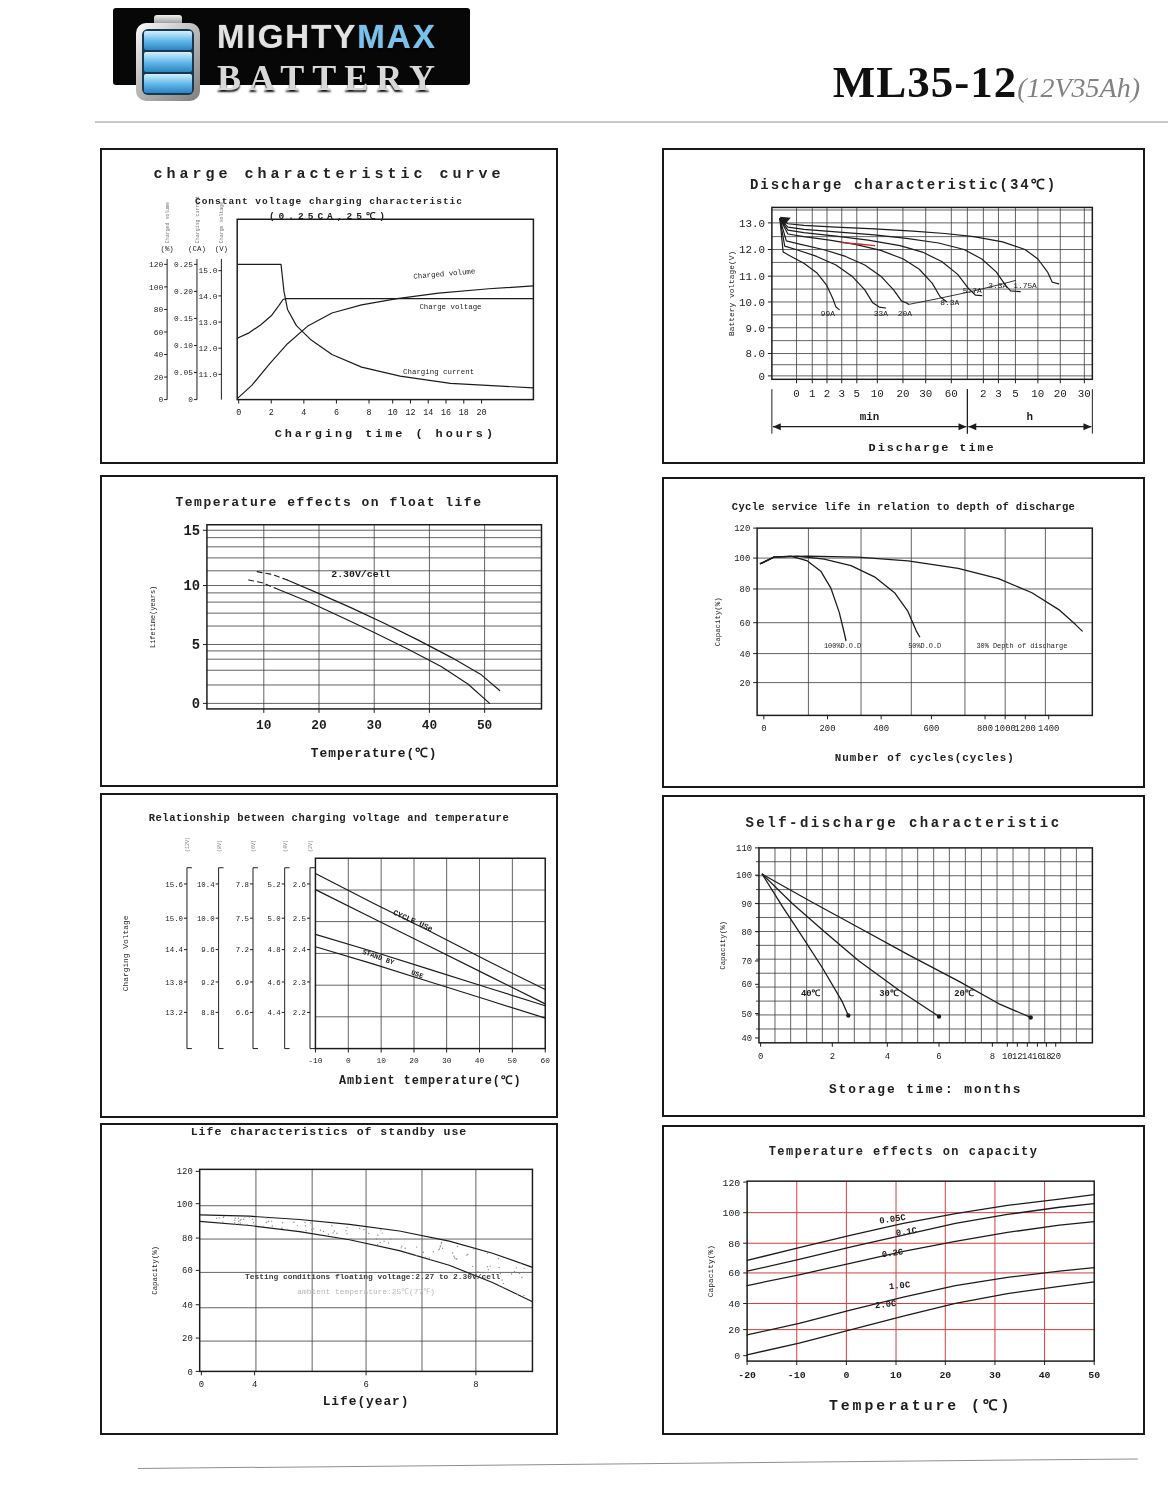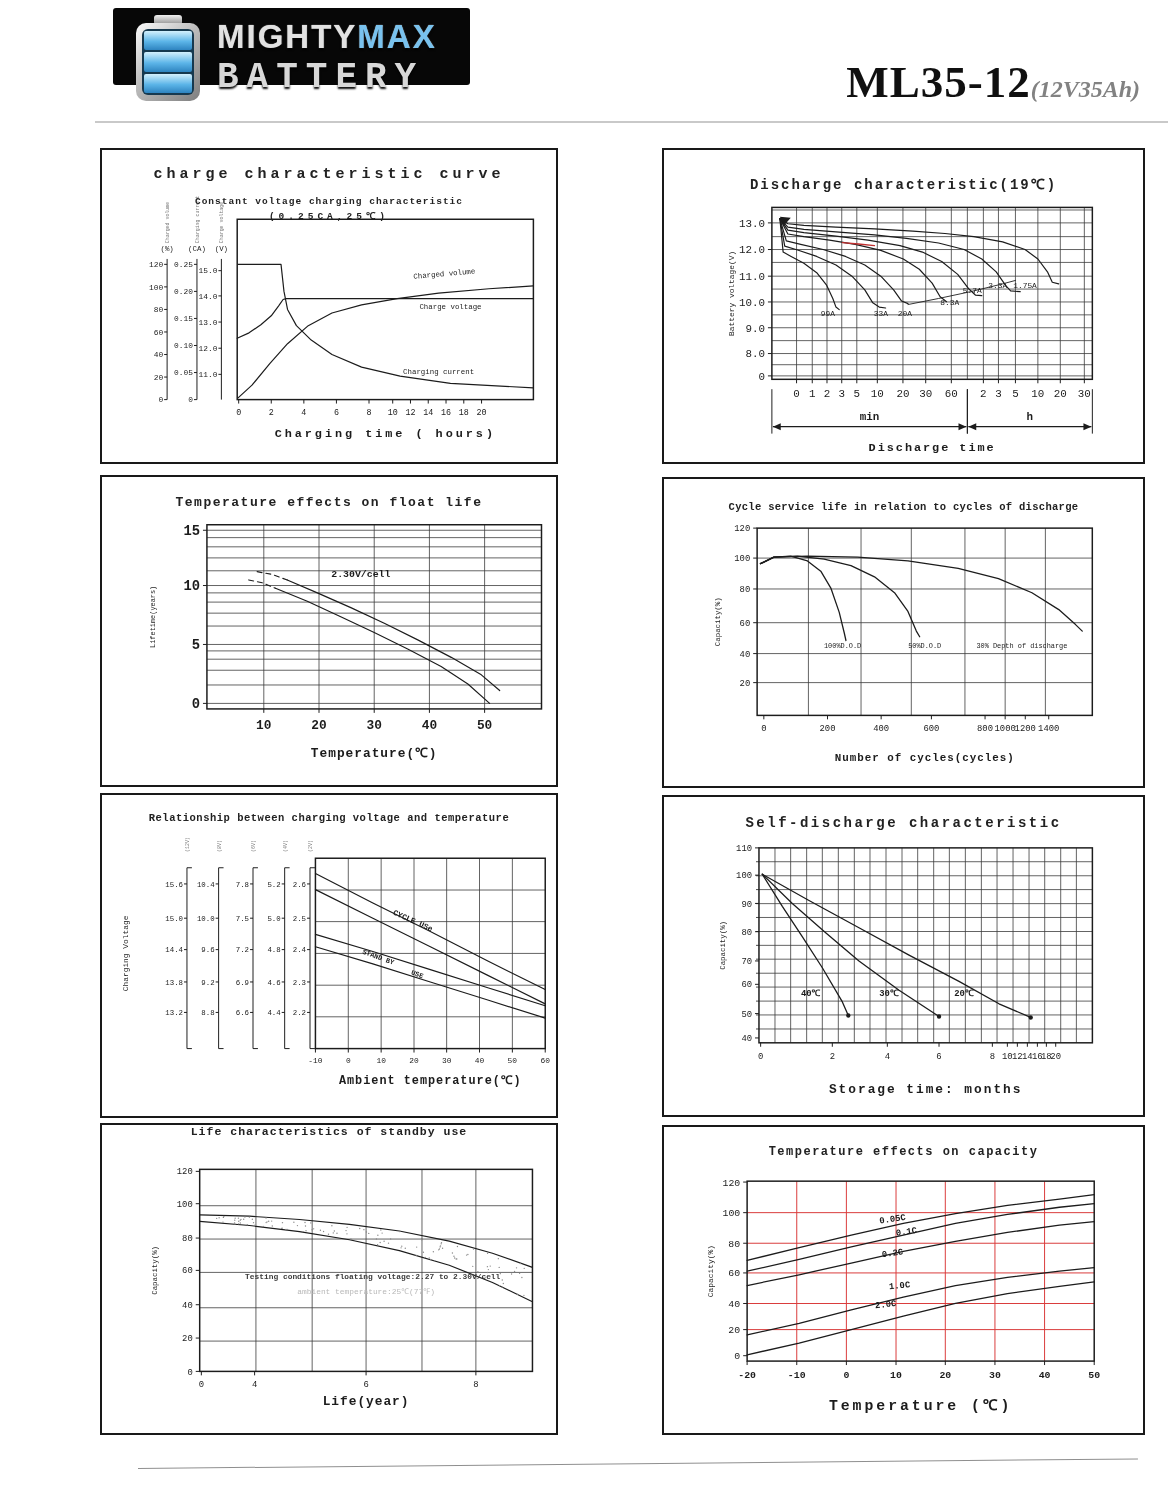--- a/index.html
+++ b/index.html
@@ -12,26 +12,26 @@
            background:linear-gradient(#f0f0f0,#8d8d8d);}
   .bat-body{position:absolute;top:8px;left:1px;width:64px;height:78px;border-radius:10px;
             background:linear-gradient(135deg,#fbfbfb 0%,#bdbdbd 45%,#7e7e7e 100%);}
   .bat-inner{position:absolute;left:6px;top:6px;right:6px;bottom:6px;border-radius:6px;background:#16394f;
              padding:2px;box-sizing:border-box;display:flex;flex-direction:column;gap:2px;}
   .seg{flex:1;border-radius:2px;background:linear-gradient(180deg,#d3f0fd 0%,#5cb5e8 55%,#2e84c0 100%);}
   .logo-text{position:absolute;left:104px;top:10px;white-space:nowrap;}
   .l1{font-family:"Liberation Sans",sans-serif;font-weight:bold;font-size:33px;letter-spacing:2px;
       color:#e2e2e2;text-shadow:0 2px 2px rgba(0,0,0,.95),0 0 1px #ffffff;}
   .l1 .max{color:#79c2ee;}
-  .l2{font-family:Liberation Mono, monospace;font-weight:bold;font-size:36px;letter-spacing:8px;
+  .l2{font-family:Liberation Serif, serif;font-weight:bold;font-size:36px;letter-spacing:8px;
       color:#d8d8d8;text-shadow:0 2px 2px rgba(0,0,0,.95);margin-top:1px;}
   .header-rule{position:absolute;left:95px;right:0;top:121px;height:2px;background:#c9c9c9;}
   .model{position:absolute;right:28px;top:56px;font-family:"Liberation Serif",serif;white-space:nowrap;}
   .model-code{font-size:45px;font-weight:bold;color:#101010;letter-spacing:1px;}
-  .model-sub{font-size:24px;font-style:italic;font-weight:bold;color:#828282;}
+  .model-sub{font-size:28px;font-style:italic;font-weight:normal;color:#828282;}
   
   .panel{position:absolute;border:2px solid #191919;background:#fff;box-sizing:border-box;}
   .cv{position:absolute;left:0;top:0;width:100%;height:100%;}
   .ct,.cs{position:absolute;left:0;right:0;text-align:center;font-weight:bold;color:#222;
           font-family:"Liberation Mono","DejaVu Sans Mono",monospace;white-space:nowrap;}
   .cs{font-size:9.5px;}
   .bottom-rule{position:absolute;left:138px;top:1468px;width:1000px;height:1px;background:#8f8f8f;
                transform:rotate(-0.55deg);transform-origin:left center;}
 </style>
 </head>
@@ -245,21 +245,21 @@
         <line x1="306.18336" y1="242.26" x2="306.18336" y2="287.26" stroke="#1c1c1c" stroke-width="1"></line>
         <line x1="432.76800000000003" y1="242.26" x2="432.76800000000003" y2="287.26" stroke="#1c1c1c" stroke-width="1"></line>
         <line x1="307.18336" y1="280.26" x2="431.76800000000003" y2="280.26" stroke="#1c1c1c" stroke-width="1.2"></line>
         <polygon points="307.18336,280.26 315.18336,276.76 315.18336,283.76" fill="#1c1c1c"></polygon>
         <polygon points="431.76800000000003,280.26 423.76800000000003,276.76 423.76800000000003,283.76" fill="#1c1c1c"></polygon>
         <text x="369.47568" y="273.26" font-size="11" fill="#1c1c1c" text-anchor="middle" font-family="Liberation Mono, DejaVu Sans Mono, monospace" font-weight="bold">h</text>
         <polygon points="116.30640000000001,67.72038 127.30640000000001,68.72038 120.30640000000001,76.72038" fill="#1c1c1c"></polygon>
         <text x="270.48" y="304.94" font-size="12" fill="#1c1c1c" text-anchor="middle" font-family="Liberation Mono, DejaVu Sans Mono, monospace" font-weight="bold" letter-spacing="2">Discharge time</text>
         <text x="70.035" y="145.202" font-size="8" fill="#1c1c1c" text-anchor="middle" font-family="Liberation Mono, DejaVu Sans Mono, monospace" transform="rotate(-90 70.035 145.202)">Battery voltage(V)</text>
       </svg>
-    <div class="ct" style="top:24px;font-size:14px;letter-spacing:2px">Discharge  characteristic(19℃)</div>
+    <div class="ct" style="top:24px;font-size:14px;letter-spacing:2px">Discharge  characteristic(34℃)</div>
   </section>
 
   <section class="panel" style="left:100px;top:475px;width:458px;height:312px">
     <svg class="cv" id="cv2" viewBox="0 0 458 312">
         <line x1="162.9564" y1="48.36" x2="162.9564" y2="234.936" stroke="#3a3a3a" stroke-width="0.8"></line>
         <line x1="218.8782" y1="48.36" x2="218.8782" y2="234.936" stroke="#3a3a3a" stroke-width="0.8"></line>
         <line x1="274.79999999999995" y1="48.36" x2="274.79999999999995" y2="234.936" stroke="#3a3a3a" stroke-width="0.8"></line>
         <line x1="330.72180000000003" y1="48.36" x2="330.72180000000003" y2="234.936" stroke="#3a3a3a" stroke-width="0.8"></line>
         <line x1="386.6436" y1="48.36" x2="386.6436" y2="234.936" stroke="#3a3a3a" stroke-width="0.8"></line>
         <line x1="105.34" y1="229.33872" x2="444.26" y2="229.33872" stroke="#3a3a3a" stroke-width="0.8"></line>
@@ -352,21 +352,21 @@
         <text x="388.62663000000003" y="255.47" font-size="9" fill="#1c1c1c" text-anchor="middle" font-family="Liberation Mono, DejaVu Sans Mono, monospace">1400</text>
         <polyline points="96.6,85.8 110.2,79.2 127.2,78.2 144.2,83.0 157.7,93.4 167.9,110.5 176.4,135.1 181.5,156.0 183.2,163.6" fill="none" stroke="#1c1c1c" stroke-width="1.3" stroke-linejoin="round" stroke-linecap="round"></polyline>
         <polyline points="96.6,85.8 110.2,79.2 134.0,78.2 161.1,81.1 188.3,87.7 212.1,99.1 232.4,115.2 246.0,134.2 254.5,154.1 257.9,159.8" fill="none" stroke="#1c1c1c" stroke-width="1.3" stroke-linejoin="round" stroke-linecap="round"></polyline>
         <polyline points="96.6,85.8 110.2,79.2 144.2,78.2 195.1,79.2 246.0,83.0 296.9,90.5 337.7,101.0 371.6,115.2 398.8,132.3 415.8,147.5 422.6,154.1" fill="none" stroke="#1c1c1c" stroke-width="1.3" stroke-linejoin="round" stroke-linecap="round"></polyline>
         <text x="179.80399500000001" y="171.1744" font-size="7" fill="#1c1c1c" text-anchor="middle" font-family="Liberation Mono, DejaVu Sans Mono, monospace">100%D.O.D</text>
         <text x="262.99350000000004" y="171.1744" font-size="7" fill="#1c1c1c" text-anchor="middle" font-family="Liberation Mono, DejaVu Sans Mono, monospace">50%D.O.D</text>
         <text x="361.46271" y="171.1744" font-size="7" fill="#1c1c1c" text-anchor="middle" font-family="Liberation Mono, DejaVu Sans Mono, monospace">30% Depth of  discharge</text>
         <text x="262.99350000000004" y="286.12" font-size="11" fill="#1c1c1c" text-anchor="middle" font-family="Liberation Mono, DejaVu Sans Mono, monospace" font-weight="bold" letter-spacing="1">Number of cycles(cycles)</text>
         <text x="55.545" y="144.615" font-size="7.5" fill="#1c1c1c" text-anchor="middle" font-family="Liberation Mono, DejaVu Sans Mono, monospace" transform="rotate(-90 55.545 144.615)">Capacity(%)</text>
       </svg>
-    <div class="ct" style="top:22px;font-size:10.5px;letter-spacing:0.3px">Cycle service life in relation to cycles of discharge</div>
+    <div class="ct" style="top:22px;font-size:10.5px;letter-spacing:0.3px">Cycle service life in relation to depth of discharge</div>
   </section>
 
   <section class="panel" style="left:100px;top:793px;width:458px;height:325px">
     <svg class="cv" id="cv4" viewBox="0 0 458 325">
         <line x1="248.53095199999998" y1="64.025" x2="248.53095199999998" y2="256.75" stroke="#3a3a3a" stroke-width="0.8"></line>
         <line x1="281.801904" y1="64.025" x2="281.801904" y2="256.75" stroke="#3a3a3a" stroke-width="0.8"></line>
         <line x1="315.072856" y1="64.025" x2="315.072856" y2="256.75" stroke="#3a3a3a" stroke-width="0.8"></line>
         <line x1="348.11114399999997" y1="64.025" x2="348.11114399999997" y2="256.75" stroke="#3a3a3a" stroke-width="0.8"></line>
         <line x1="381.38209599999993" y1="64.025" x2="381.38209599999993" y2="256.75" stroke="#3a3a3a" stroke-width="0.8"></line>
         <line x1="414.653048" y1="64.025" x2="414.653048" y2="256.75" stroke="#3a3a3a" stroke-width="0.8"></line>

